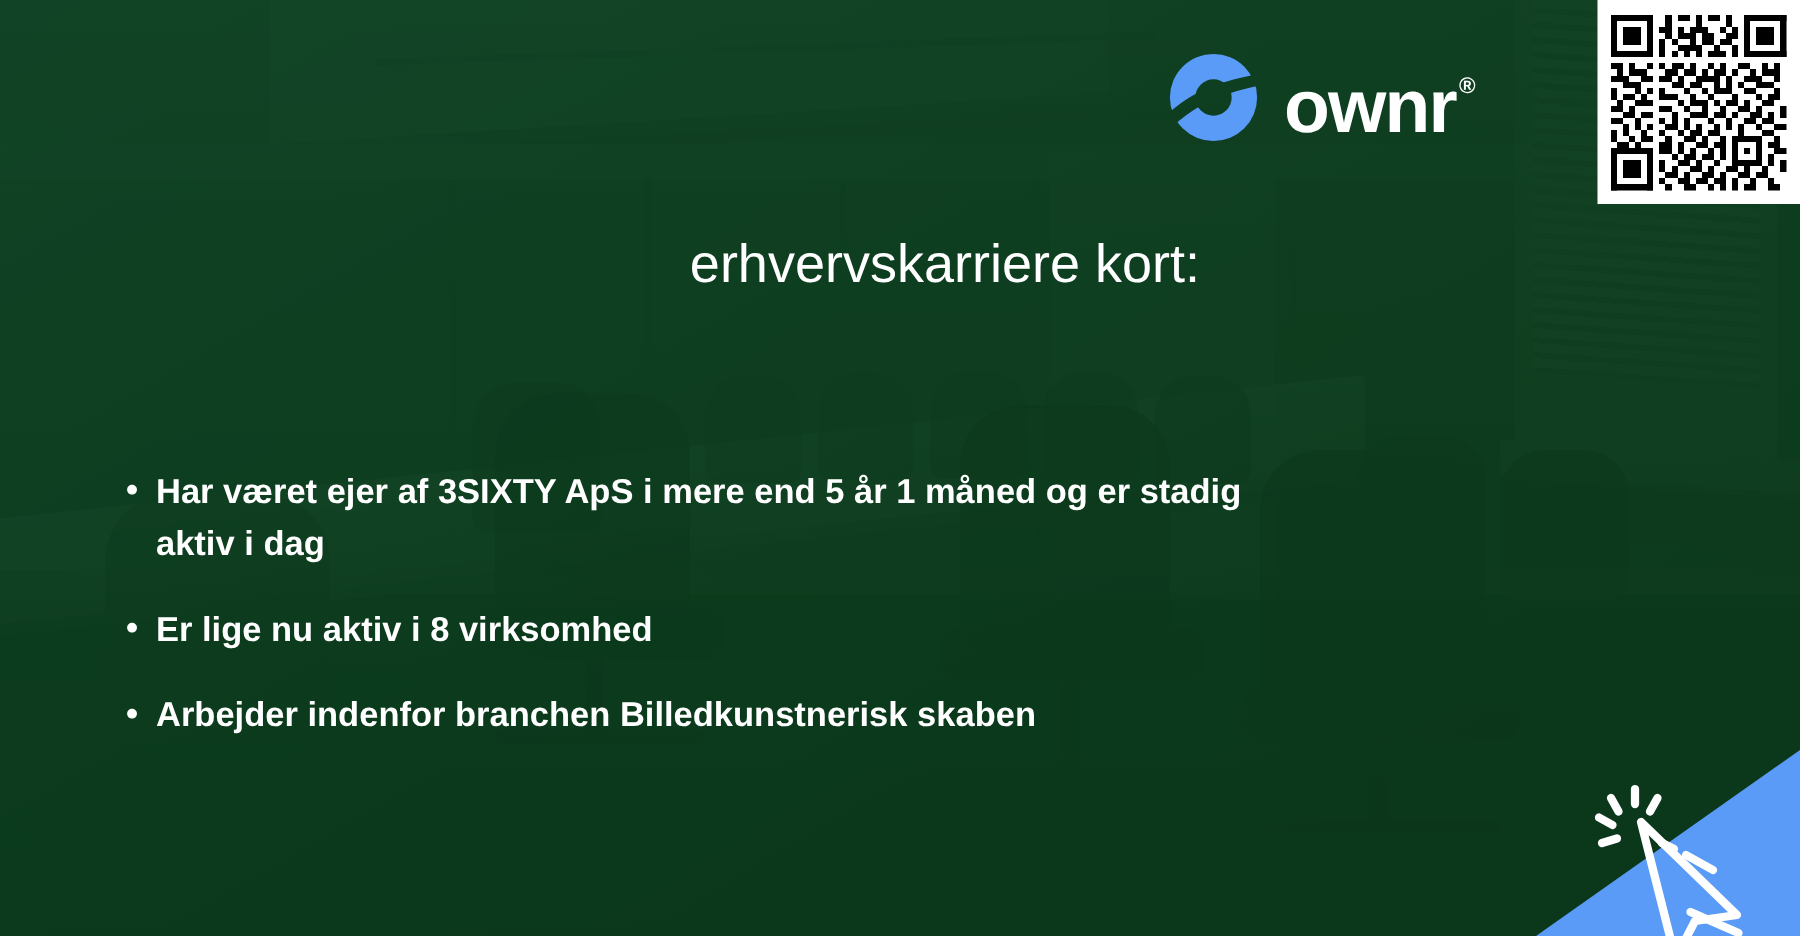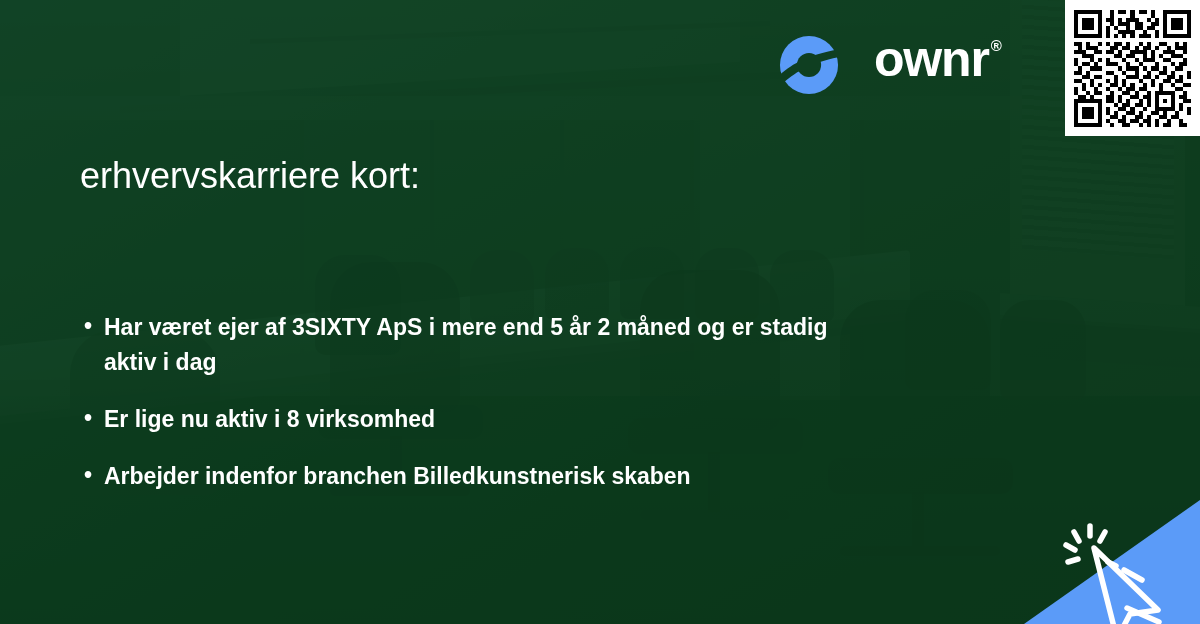--- a/index.html
+++ b/index.html
@@ -92,39 +92,39 @@
     background:linear-gradient(150deg,#2c7352 0%,#1d6a41 32%,#166134 62%,#13592f 100%);
     opacity:.72;
     mix-blend-mode:multiply;
   }
 
   
   #content { position:absolute; inset:0; }
 
   
   #logo { position:absolute; left:778px; top:34px; display:flex;
-          align-items:flex-start; gap:34px; }
+          align-items:flex-end; gap:16px; }
   #logo-mark { width:62px; height:62px; flex:0 0 auto; display:block; }
   #logo-word { display:flex; align-items:flex-start; color:#fff;
           font-size:50px; font-weight:bold; letter-spacing:-1.2px;
           line-height:1; }
   #logo-reg { font-size:15px; font-weight:bold; line-height:1;
           margin-top:4px; margin-left:2px; }
 
   
   #qr-box { position:absolute; left:1065px; top:0; width:135px; height:136px;
           background:#fff; display:flex; align-items:center; justify-content:center; }
   #qr { width:117px; height:117px; display:block; }
 
   
   #heading { position:absolute; left:80px; top:152px; width:720px; }
   #title-line1 { color:#fff; font-size:44px; font-weight:bold;
           line-height:1.18; letter-spacing:-.2px; }
   #title-line2 { color:#fff; font-size:36px; font-weight:normal;
-          line-height:1.2; margin-top:2px; letter-spacing:0; }
+          line-height:1.2; margin-top:2px; letter-spacing:0;text-align:right; }
 
   
   #facts { position:absolute; left:82px; top:310px; width:880px;
            list-style:none; }
   .fact { position:relative; color:#fff; font-size:23px; font-weight:bold;
           line-height:1.52; padding-left:22px; margin-bottom:22px;
           max-width:760px; }
   .fact:last-child { margin-bottom:12px; }
   .fact::before { content:"\2022"; position:absolute; left:2px; top:-1px;
           font-size:23px; line-height:1.52; }
@@ -434,21 +434,21 @@
             <rect x="27" y="28" width="1" height="1"></rect>
         </g>
       </svg>
     </div>
 
     <div id="heading">
       <div id="title-line2">erhvervskarriere kort:</div>
     </div>
 
     <ul id="facts">
-      <li class="fact">Har været ejer af 3SIXTY ApS i mere end 5 år 2 måned og er stadig aktiv i dag</li>
+      <li class="fact">Har været ejer af 3SIXTY ApS i mere end 5 år 1 måned og er stadig aktiv i dag</li>
       <li class="fact">Er lige nu aktiv i 8 virksomhed</li>
       <li class="fact">Arbejder indenfor branchen Billedkunstnerisk skaben</li>
     </ul>
 
     <div id="wedge">
       <svg viewBox="0 0 210 124">
         <polygon points="210,0 210,124 34,124" fill="#5b9bf8"></polygon>
         <g stroke="#fff" stroke-width="5.5" fill="none" stroke-linecap="round" stroke-linejoin="round">
           <path d="M104 48 L168 110 L140 114 L127 139 Z"></path>
           <path d="M137 108 L169 122"></path>

